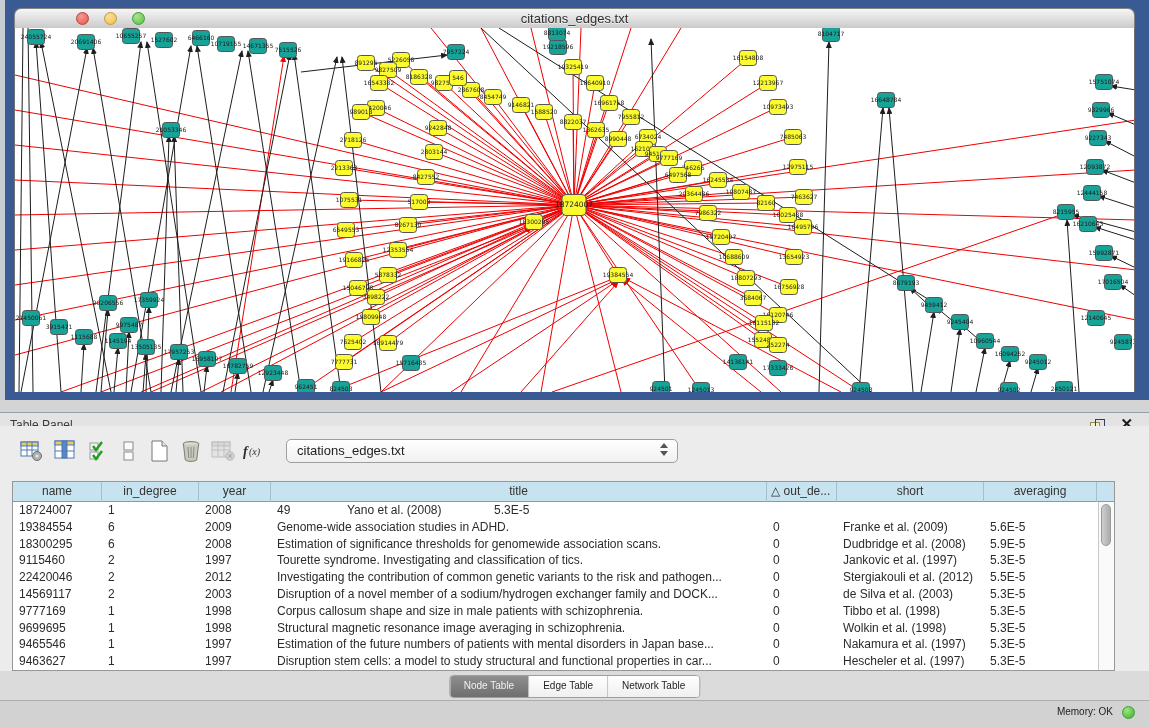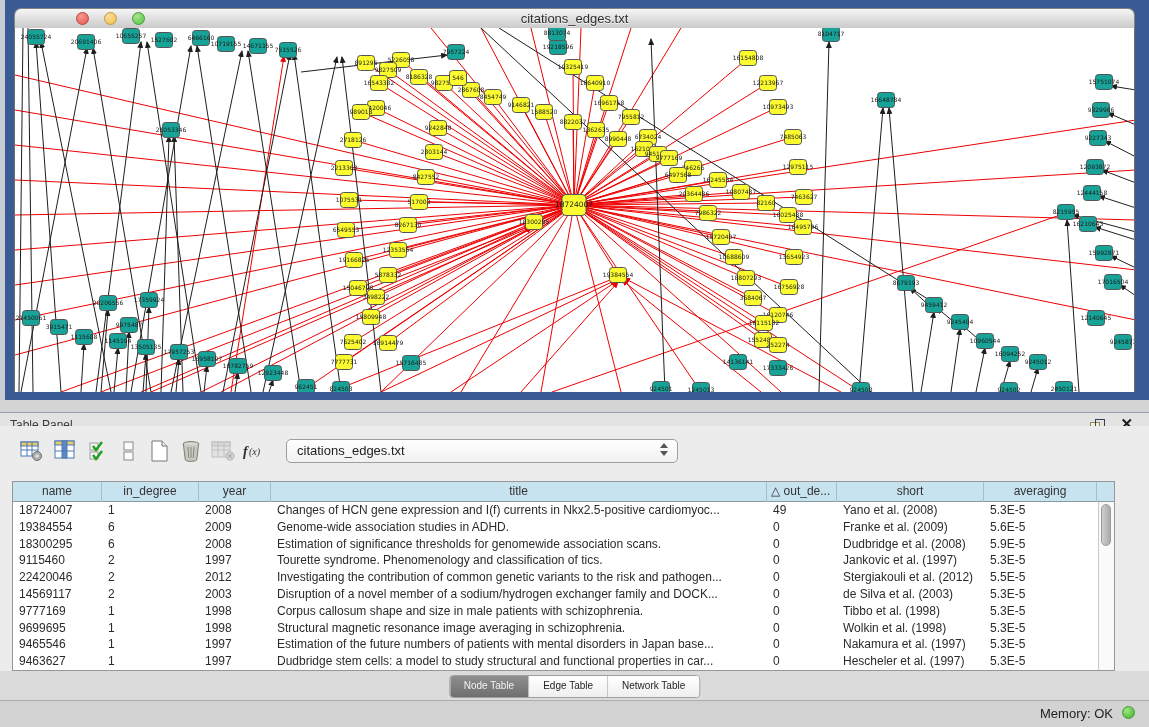--- a/index.html
+++ b/index.html
@@ -61,21 +61,21 @@
   #tabbar{position:absolute;left:0;top:245px;width:1149px;height:29px;background:#DBDBDB;}
   #segment{position:absolute;left:50%;transform:translateX(-50%);top:4px;height:21px;display:flex;
     border:1px solid #9E9E9E;border-radius:4px;overflow:hidden;background:#FFF;}
   .seg{height:21px;line-height:20px;padding:0 14px;font-size:10px;color:#1E1E1E;
     background:linear-gradient(#FFFFFF,#EFEFEF);border-right:1px solid #B5B5B5;cursor:pointer;white-space:nowrap;}
   .seg:last-child{border-right:none;}
   .seg.selected{background:linear-gradient(#8E8E8E,#6F6F6F);color:#F2F2F2;}
 
   #statusbar{position:absolute;left:0;top:700px;width:1149px;height:27px;background:#D2D2D2;
     border-top:1px solid #ADADAD;box-sizing:border-box;}
-  #mem-label{position:absolute;right:36px;top:5px;font-size:13px;color:#222;}
+  #mem-label{position:absolute;right:36px;top:5px;font-size:10px;color:#222;}
   #mem-dot{position:absolute;right:14px;top:5px;width:13px;height:13px;border-radius:50%;
     background:radial-gradient(circle at 35% 30%,#9CE87E,#3DAE2B);border:1px solid #459A37;box-sizing:border-box;}
 </style>
 </head>
 <body>
 
 <div id="desktop">
   <div id="left-sliver"></div>
   <div id="net-window">
     <div id="net-titlebar">
@@ -602,21 +602,20 @@
         <div class="th" style="width: 496px;">title</div>
         <div class="th left" style="width: 70px;">△ out_de...</div>
         <div class="th" style="width: 147px;">short</div>
         <div class="th" style="width: 113px;">averaging</div>
       </div>
     <div id="tbody">
         <div class="tr">
           <div class="td" style="width: 89px;">18724007</div>
           <div class="td" style="width: 97px;">1</div>
           <div class="td" style="width: 72px;">2008</div>
-          <div class="td" style="width: 496px;">Changes of HCN gene expression and I(f) currents in Nkx2.5-positive cardiomyoc...</div>
           <div class="td" style="width: 70px;">49</div>
           <div class="td" style="width: 147px;">Yano et al. (2008)</div>
           <div class="td" style="width: 113px;">5.3E-5</div>
         </div>
         <div class="tr">
           <div class="td" style="width: 89px;">19384554</div>
           <div class="td" style="width: 97px;">6</div>
           <div class="td" style="width: 72px;">2009</div>
           <div class="td" style="width: 496px;">Genome-wide association studies in ADHD.</div>
           <div class="td" style="width: 70px;">0</div>
@@ -629,21 +628,21 @@
           <div class="td" style="width: 72px;">2008</div>
           <div class="td" style="width: 496px;">Estimation of significance thresholds for genomewide association scans.</div>
           <div class="td" style="width: 70px;">0</div>
           <div class="td" style="width: 147px;">Dudbridge et al. (2008)</div>
           <div class="td" style="width: 113px;">5.9E-5</div>
         </div>
         <div class="tr">
           <div class="td" style="width: 89px;">9115460</div>
           <div class="td" style="width: 97px;">2</div>
           <div class="td" style="width: 72px;">1997</div>
-          <div class="td" style="width: 496px;">Tourette syndrome. Phenomenology and classification of tics.</div>
+          <div class="td" style="width: 496px;">Tourette syndrome. Investigating and classification of tics.</div>
           <div class="td" style="width: 70px;">0</div>
           <div class="td" style="width: 147px;">Jankovic et al. (1997)</div>
           <div class="td" style="width: 113px;">5.3E-5</div>
         </div>
         <div class="tr">
           <div class="td" style="width: 89px;">22420046</div>
           <div class="td" style="width: 97px;">2</div>
           <div class="td" style="width: 72px;">2012</div>
           <div class="td" style="width: 496px;">Investigating the contribution of common genetic variants to the risk and pathogen...</div>
           <div class="td" style="width: 70px;">0</div>
@@ -683,21 +682,21 @@
           <div class="td" style="width: 72px;">1997</div>
           <div class="td" style="width: 496px;">Estimation of the future numbers of patients with mental disorders in Japan base...</div>
           <div class="td" style="width: 70px;">0</div>
           <div class="td" style="width: 147px;">Nakamura et al. (1997)</div>
           <div class="td" style="width: 113px;">5.3E-5</div>
         </div>
         <div class="tr">
           <div class="td" style="width: 89px;">9463627</div>
           <div class="td" style="width: 97px;">1</div>
           <div class="td" style="width: 72px;">1997</div>
-          <div class="td" style="width: 496px;">Dudbridge stem cells: a model to study structural and functional properties in car...</div>
+          <div class="td" style="width: 496px;">Disruption stem cells: a model to study structural and functional properties in car...</div>
           <div class="td" style="width: 70px;">0</div>
           <div class="td" style="width: 147px;">Hescheler et al. (1997)</div>
           <div class="td" style="width: 113px;">5.3E-5</div>
         </div>
       </div>
     <div id="vscroll">
       <div id="vthumb"></div>
     </div>
   </div>
 

